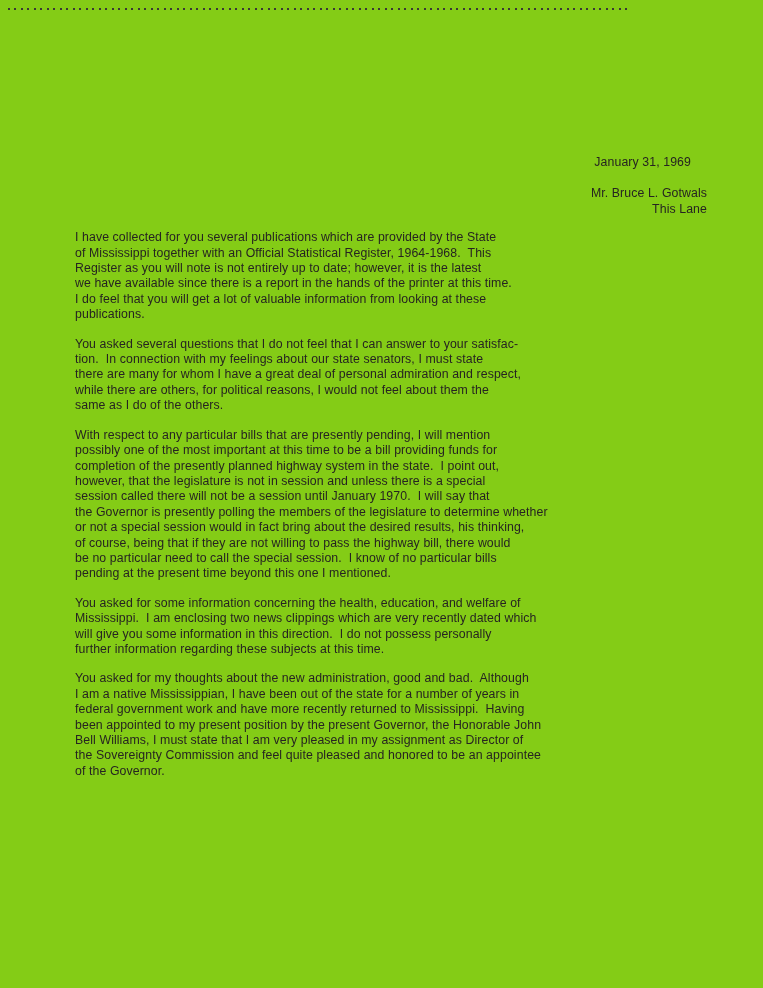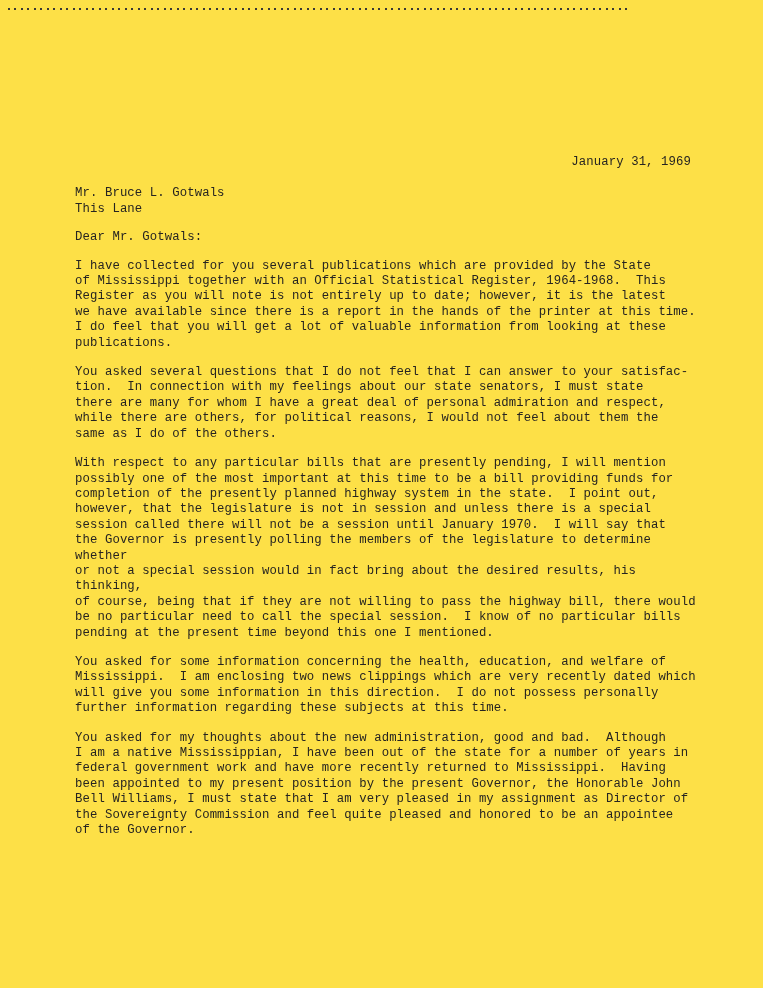--- a/index.html
+++ b/index.html
@@ -5,23 +5,23 @@
   html, body {
     margin: 0;
     padding: 0;
     background: #e8e8e6;
   }
   .page {
     position: relative;
     width: 763px;
     height: 988px;
     margin: 0 auto;
-    background: #fde047;
+    background: #84cc16;
     overflow: hidden;
-    font-family: Liberation Mono, monospace;
+    font-family: Liberation Sans, sans-serif;
     color: #262421;
   }
   .perforation {
     position: absolute;
     top: 7px;
     left: 8px;
     width: 622px;
     height: 3px;
     background-image: repeating-linear-gradient(
       to right,
@@ -41,20 +41,21 @@
     line-height: 15.4px;
     letter-spacing: 0.1px;
   }
   .date {
     text-align: right;
     padding-right: 16px;
     margin-bottom: 16px;
   }
   .address {
     margin-bottom: 13px;
+    text-align: right;
   }
   .salutation {
     margin-bottom: 13px;
   }
   .para {
     white-space: pre-wrap;
     margin: 0 0 14px 0;
   }
   .para:last-child {
     margin-bottom: 8px;
@@ -69,21 +70,20 @@
 
   <div class="letter">
 
     <div class="date">January 31, 1969</div>
 
     <div class="address">
       <div>Mr. Bruce L. Gotwals</div>
       <div>This Lane</div>
     </div>
 
-    <div class="salutation">Dear Mr. Gotwals:</div>
 
 
     <div class="para">I have collected for you several publications which are provided by the State
 of Mississippi together with an Official Statistical Register, 1964-1968.  This
 Register as you will note is not entirely up to date; however, it is the latest
 we have available since there is a report in the hands of the printer at this time.
 I do feel that you will get a lot of valuable information from looking at these
 publications.</div>
 
     <div class="para">You asked several questions that I do not feel that I can answer to your satisfac-

